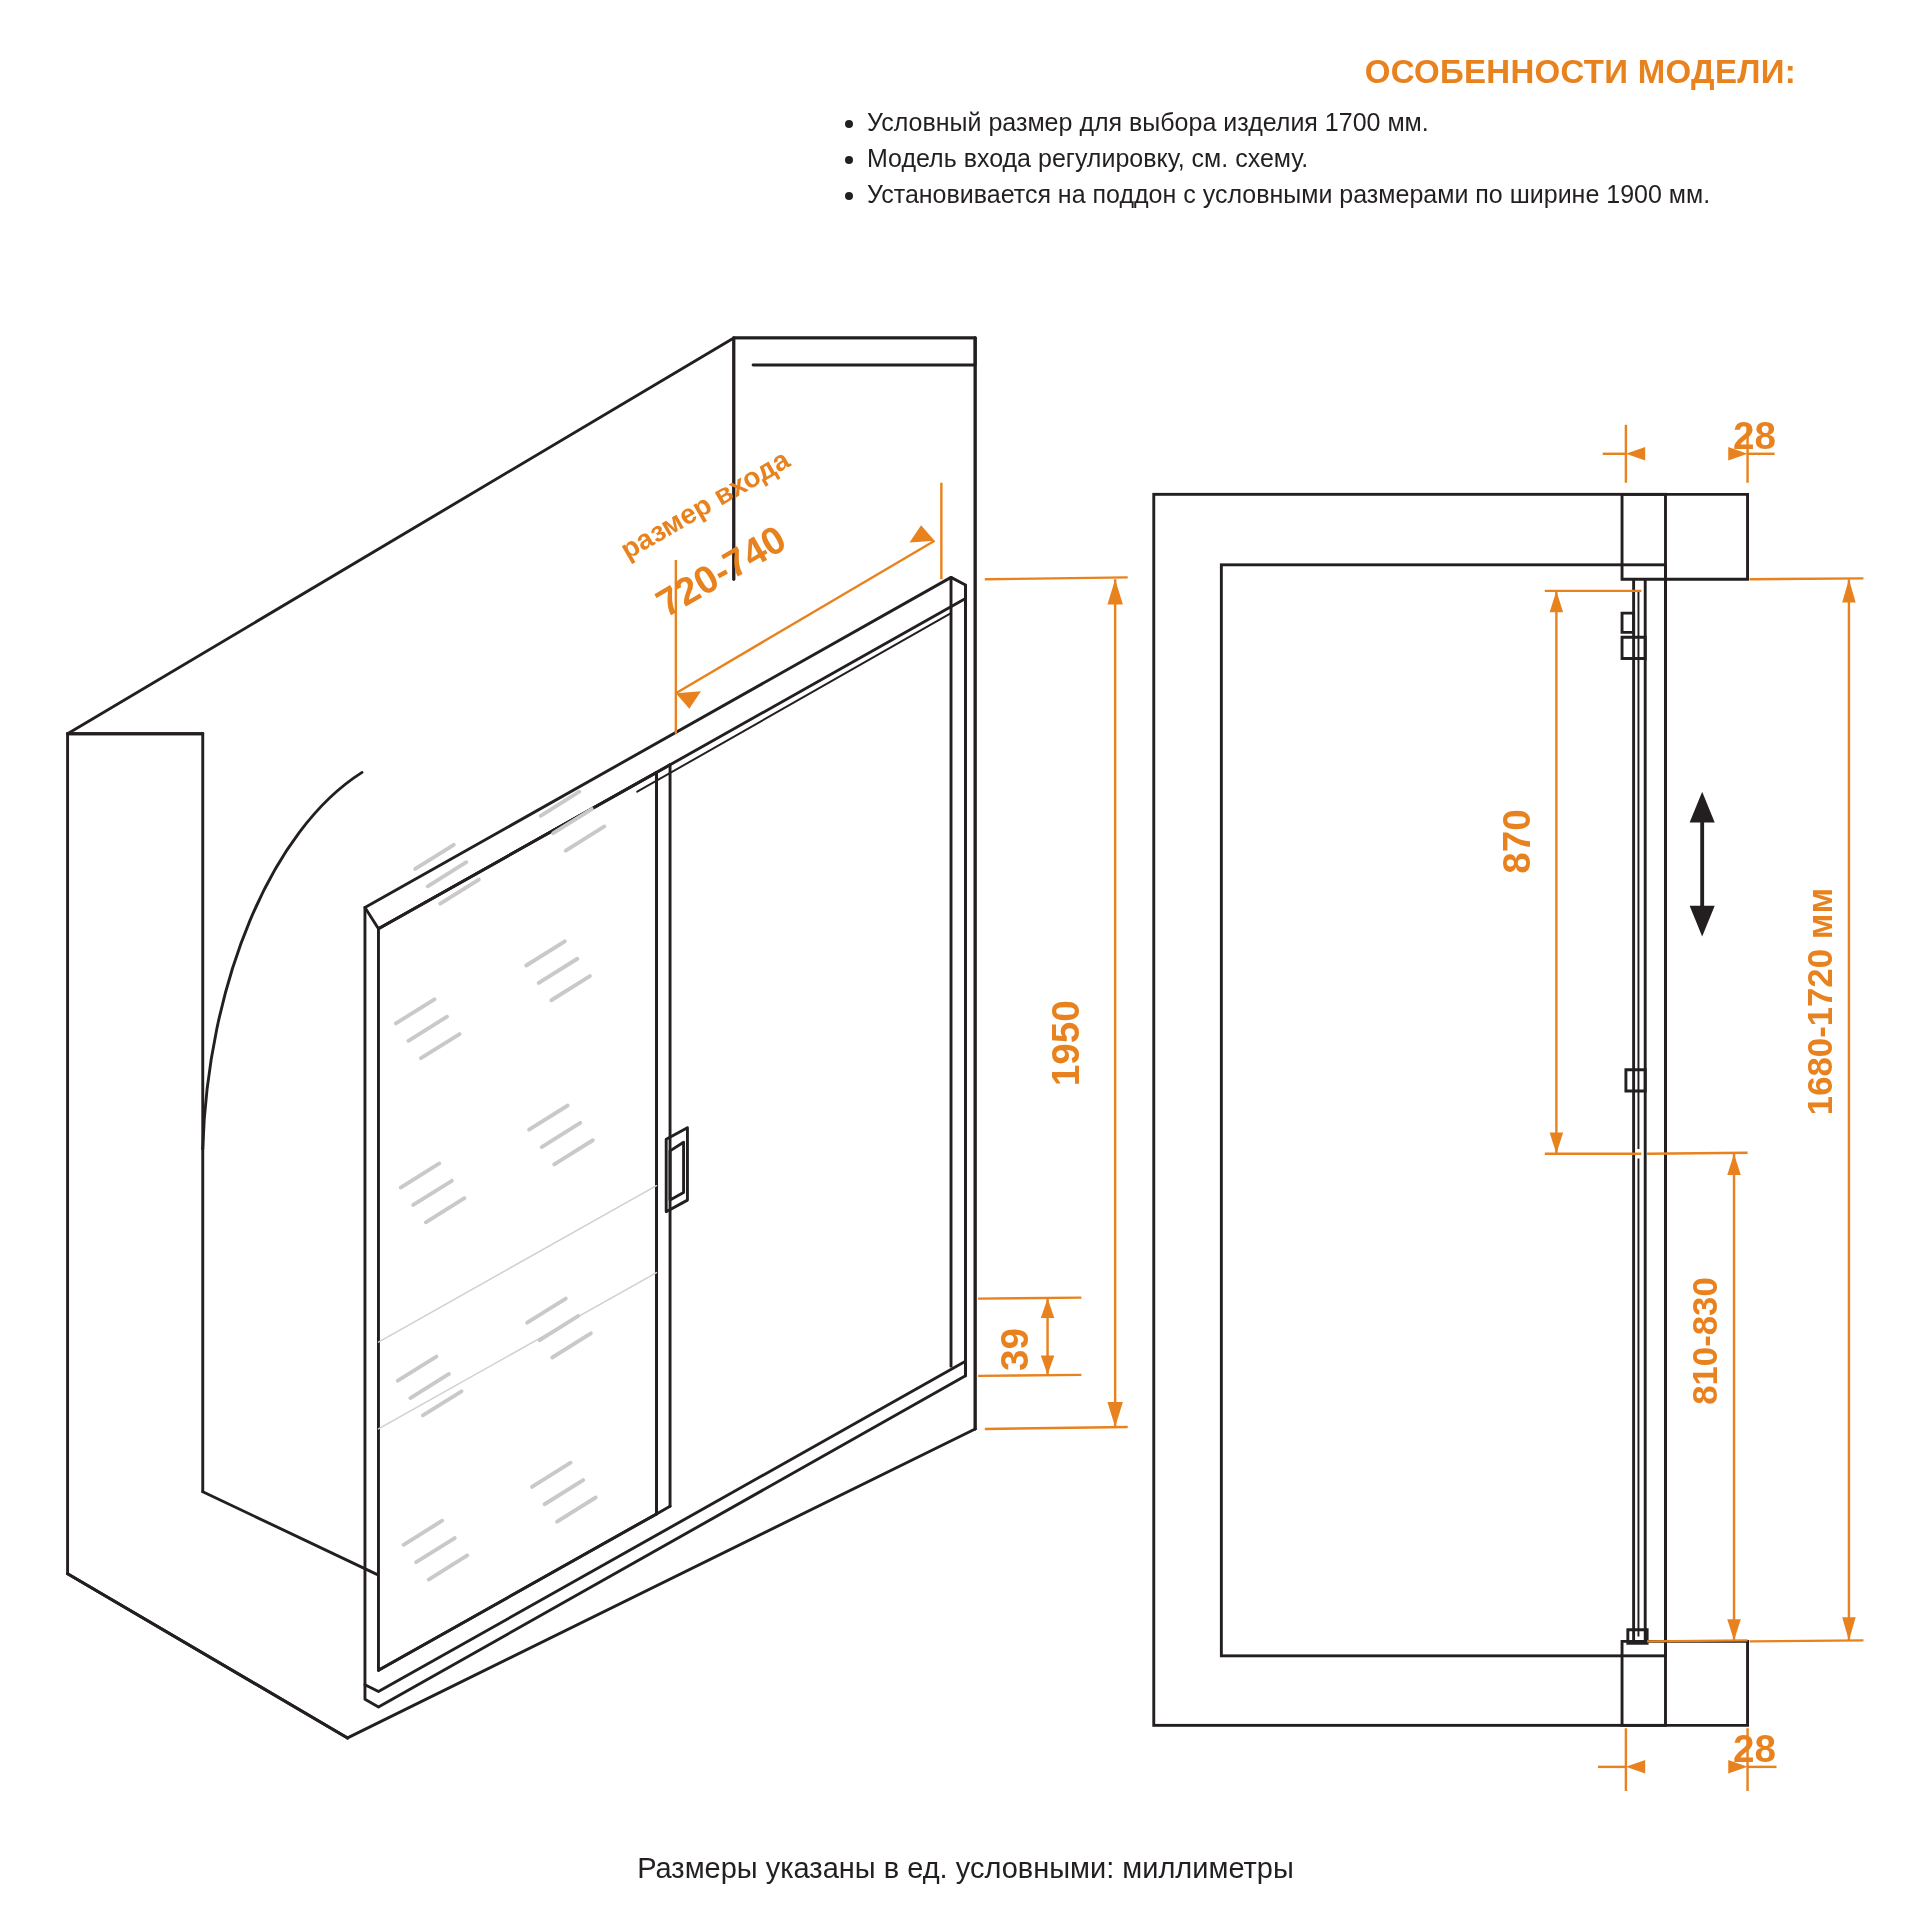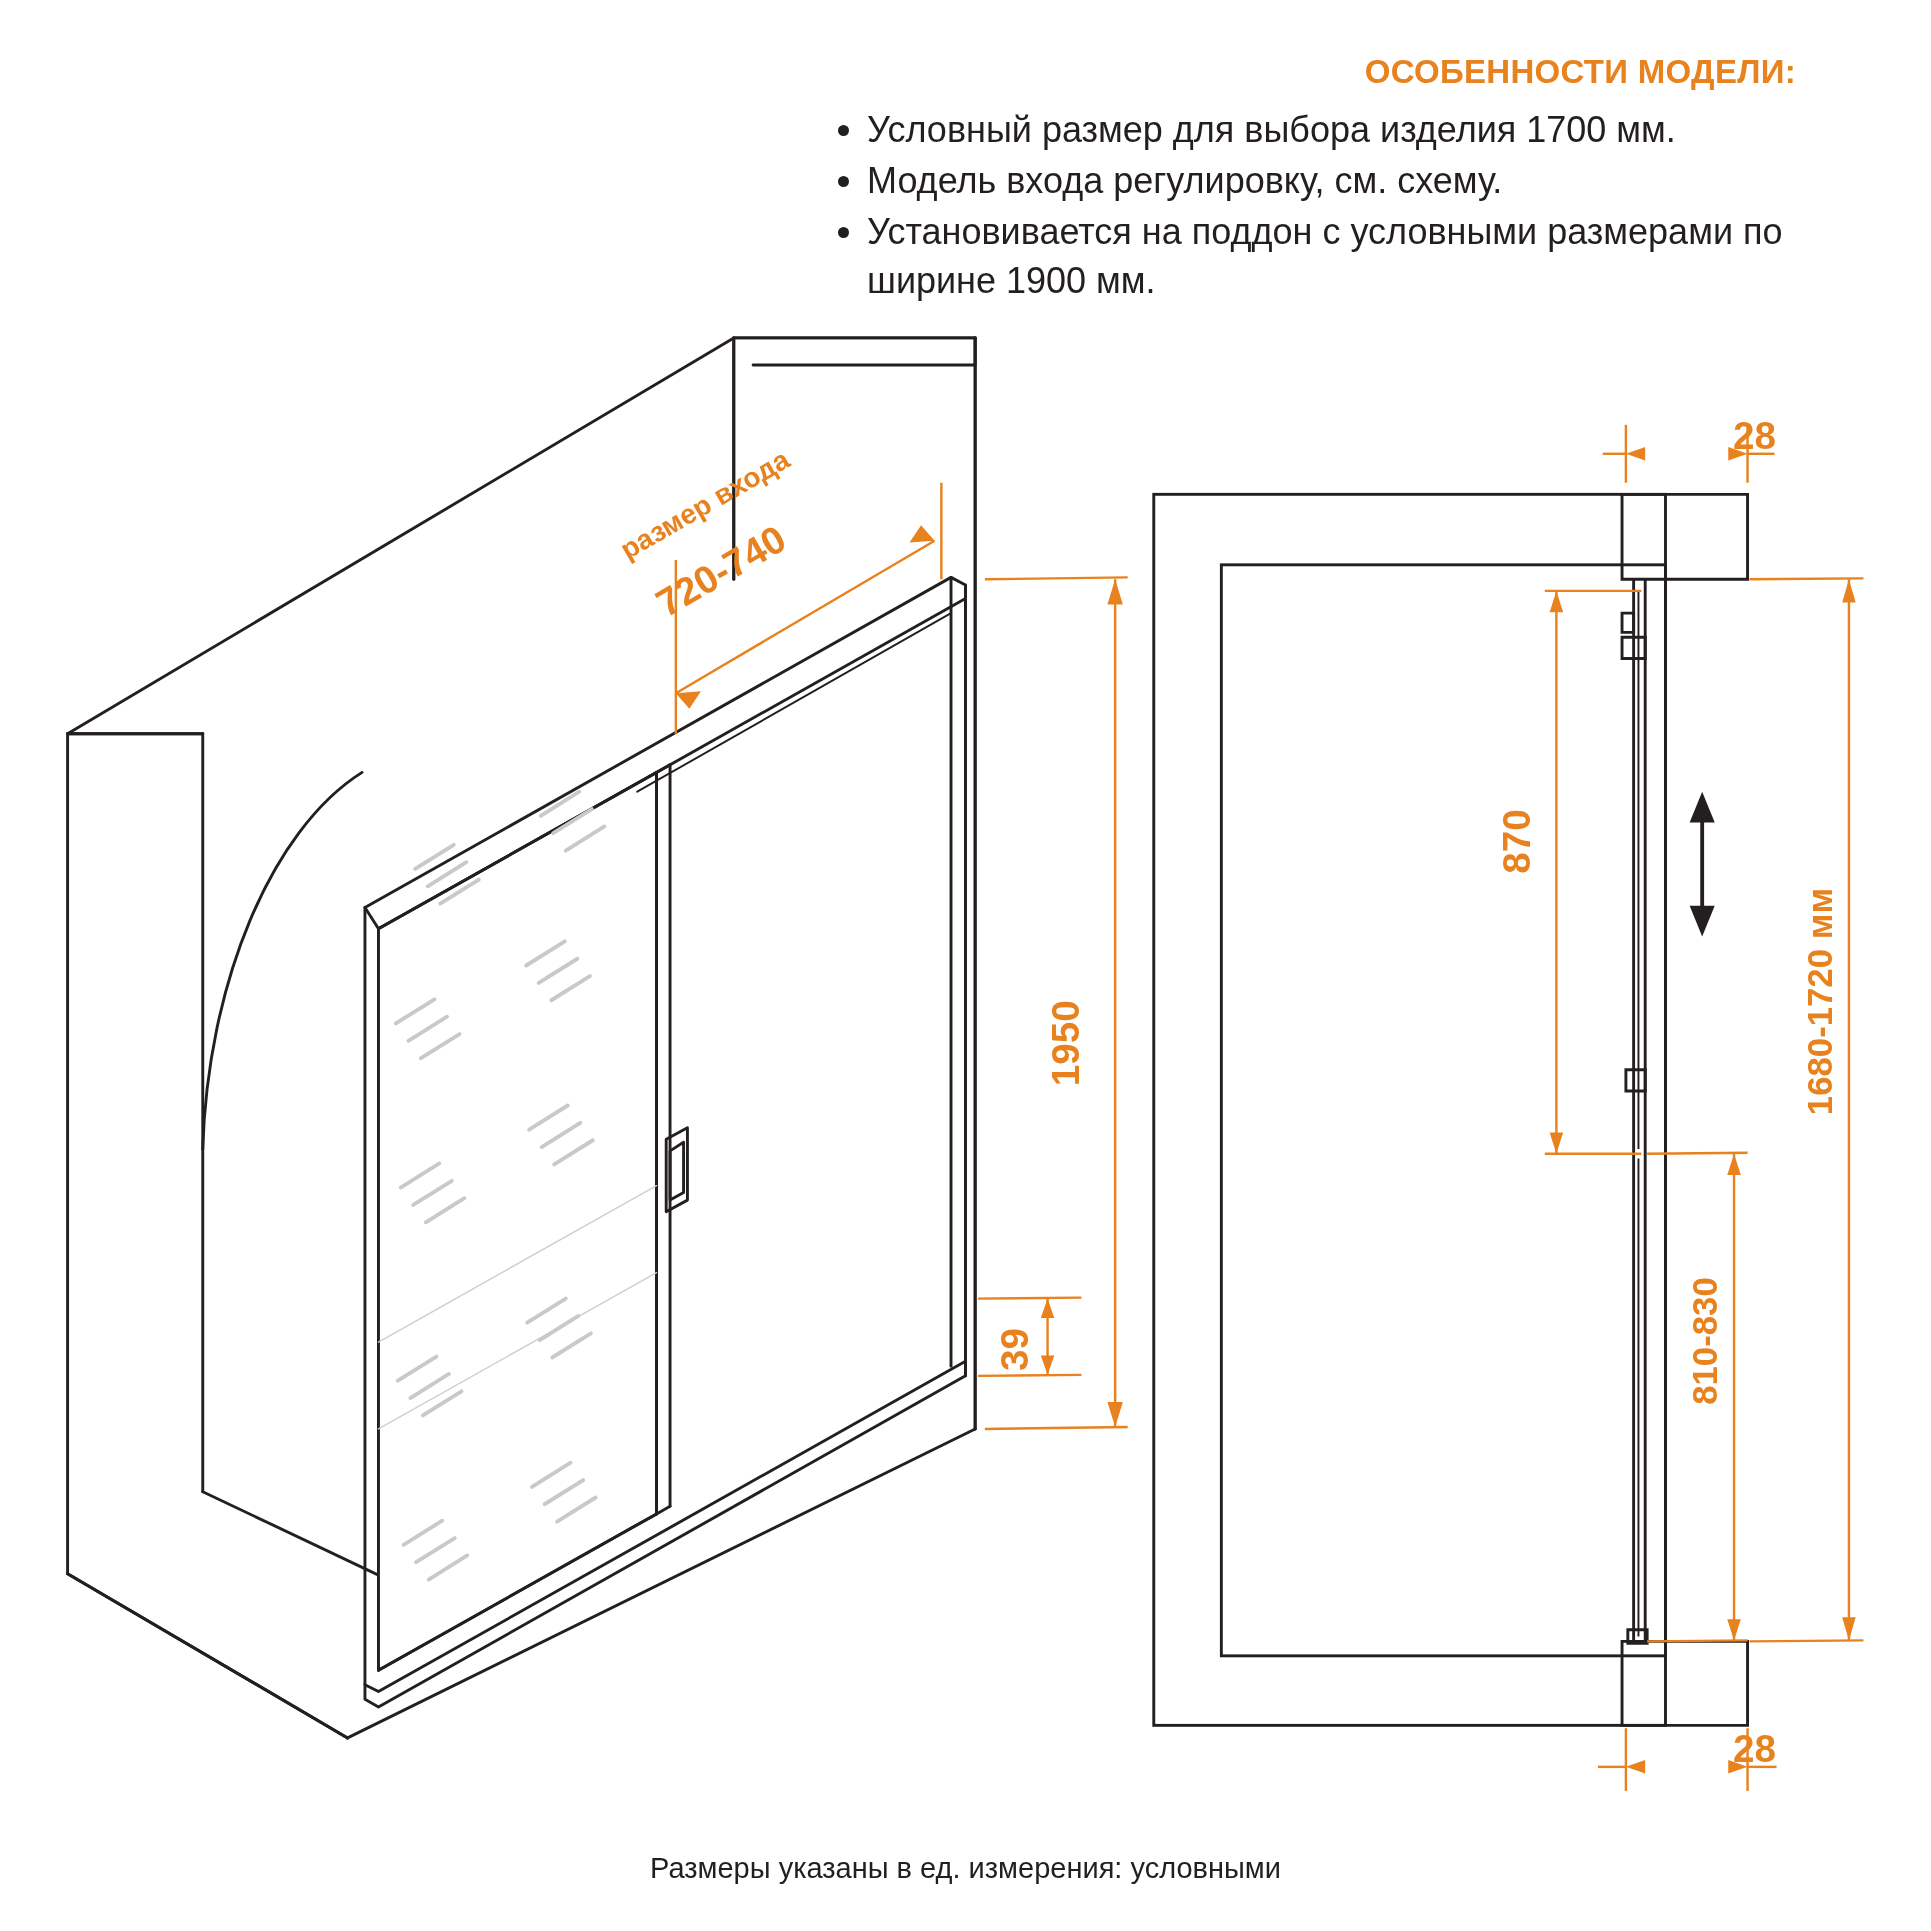--- a/index.html
+++ b/index.html
@@ -31,21 +31,21 @@
     font-size: 33px;
     font-weight: bold;
     letter-spacing: 0.3px;
     margin: 0 0 13.5px 0;
     text-align: right;
   }
   .features-list {
     margin: 0;
     padding-left: 56px;
     color: #231f20;
-    font-size: 36px;
+    font-size: 25px;
     line-height: 1.37;
   }
   .features-list li {
     margin-bottom: 1.9px;
   }
   .footer-note {
     position: absolute;
     left: 0;
     top: 1852px;
     width: 1931px;
@@ -288,15 +288,15 @@
       <path d="M1763 970 L1750 938 L1776 938 Z" stroke="none"></path>
     </g>
 
     <text class="dim-text" x="1795" y="465">28</text>
     <text class="dim-text" x="1795" y="1825">28</text>
     <text class="dim-text" x="1585" y="905" transform="rotate(-90 1585 905)">870</text>
     <text class="dim-text-sm" x="1778" y="1455" transform="rotate(-90 1778 1455)">810-830</text>
     <text class="dim-text-sm" x="1897" y="1155" transform="rotate(-90 1897 1155)">1680-1720 мм</text>
   </svg>
 
-  <div class="footer-note">Размеры указаны в ед. измерения: условными</div>
+  <div class="footer-note">Размеры указаны в ед. условными: миллиметры</div>
 </div>
 
 
 </body></html>

